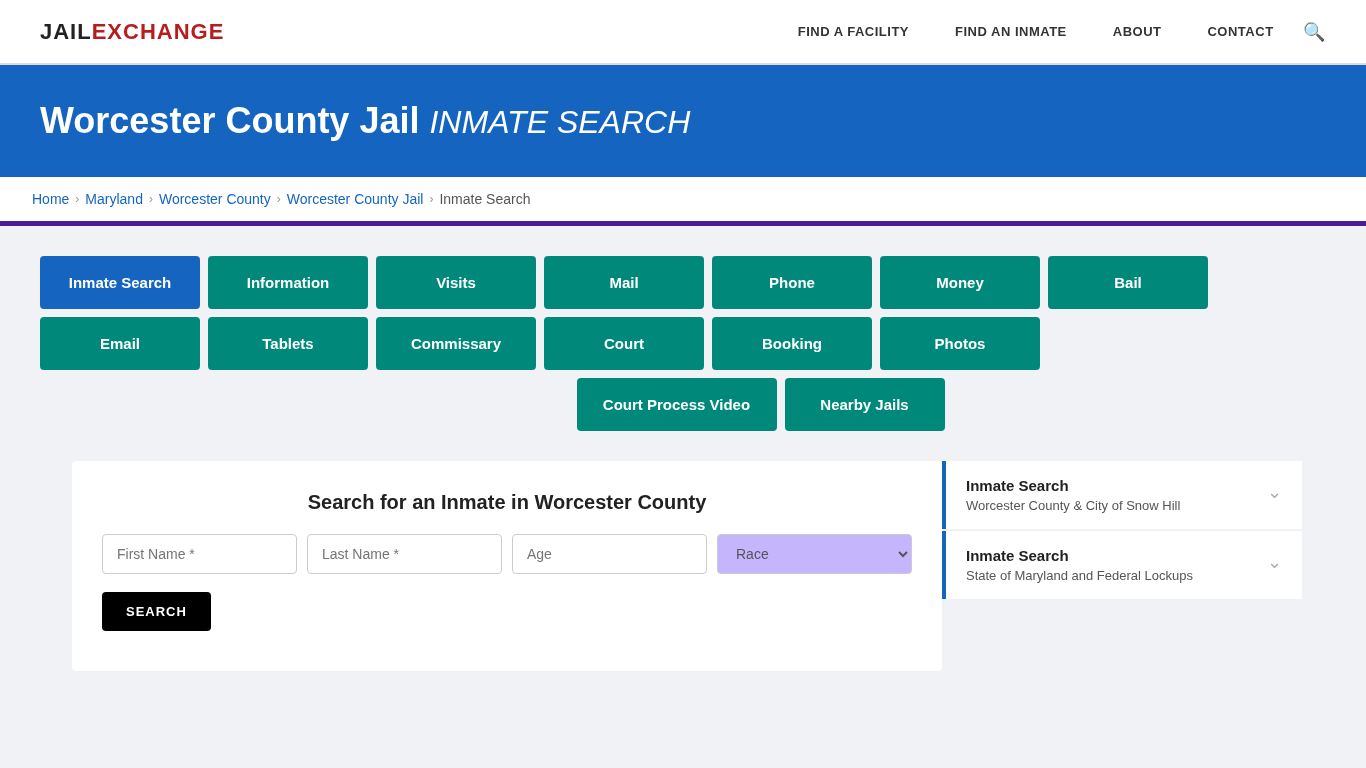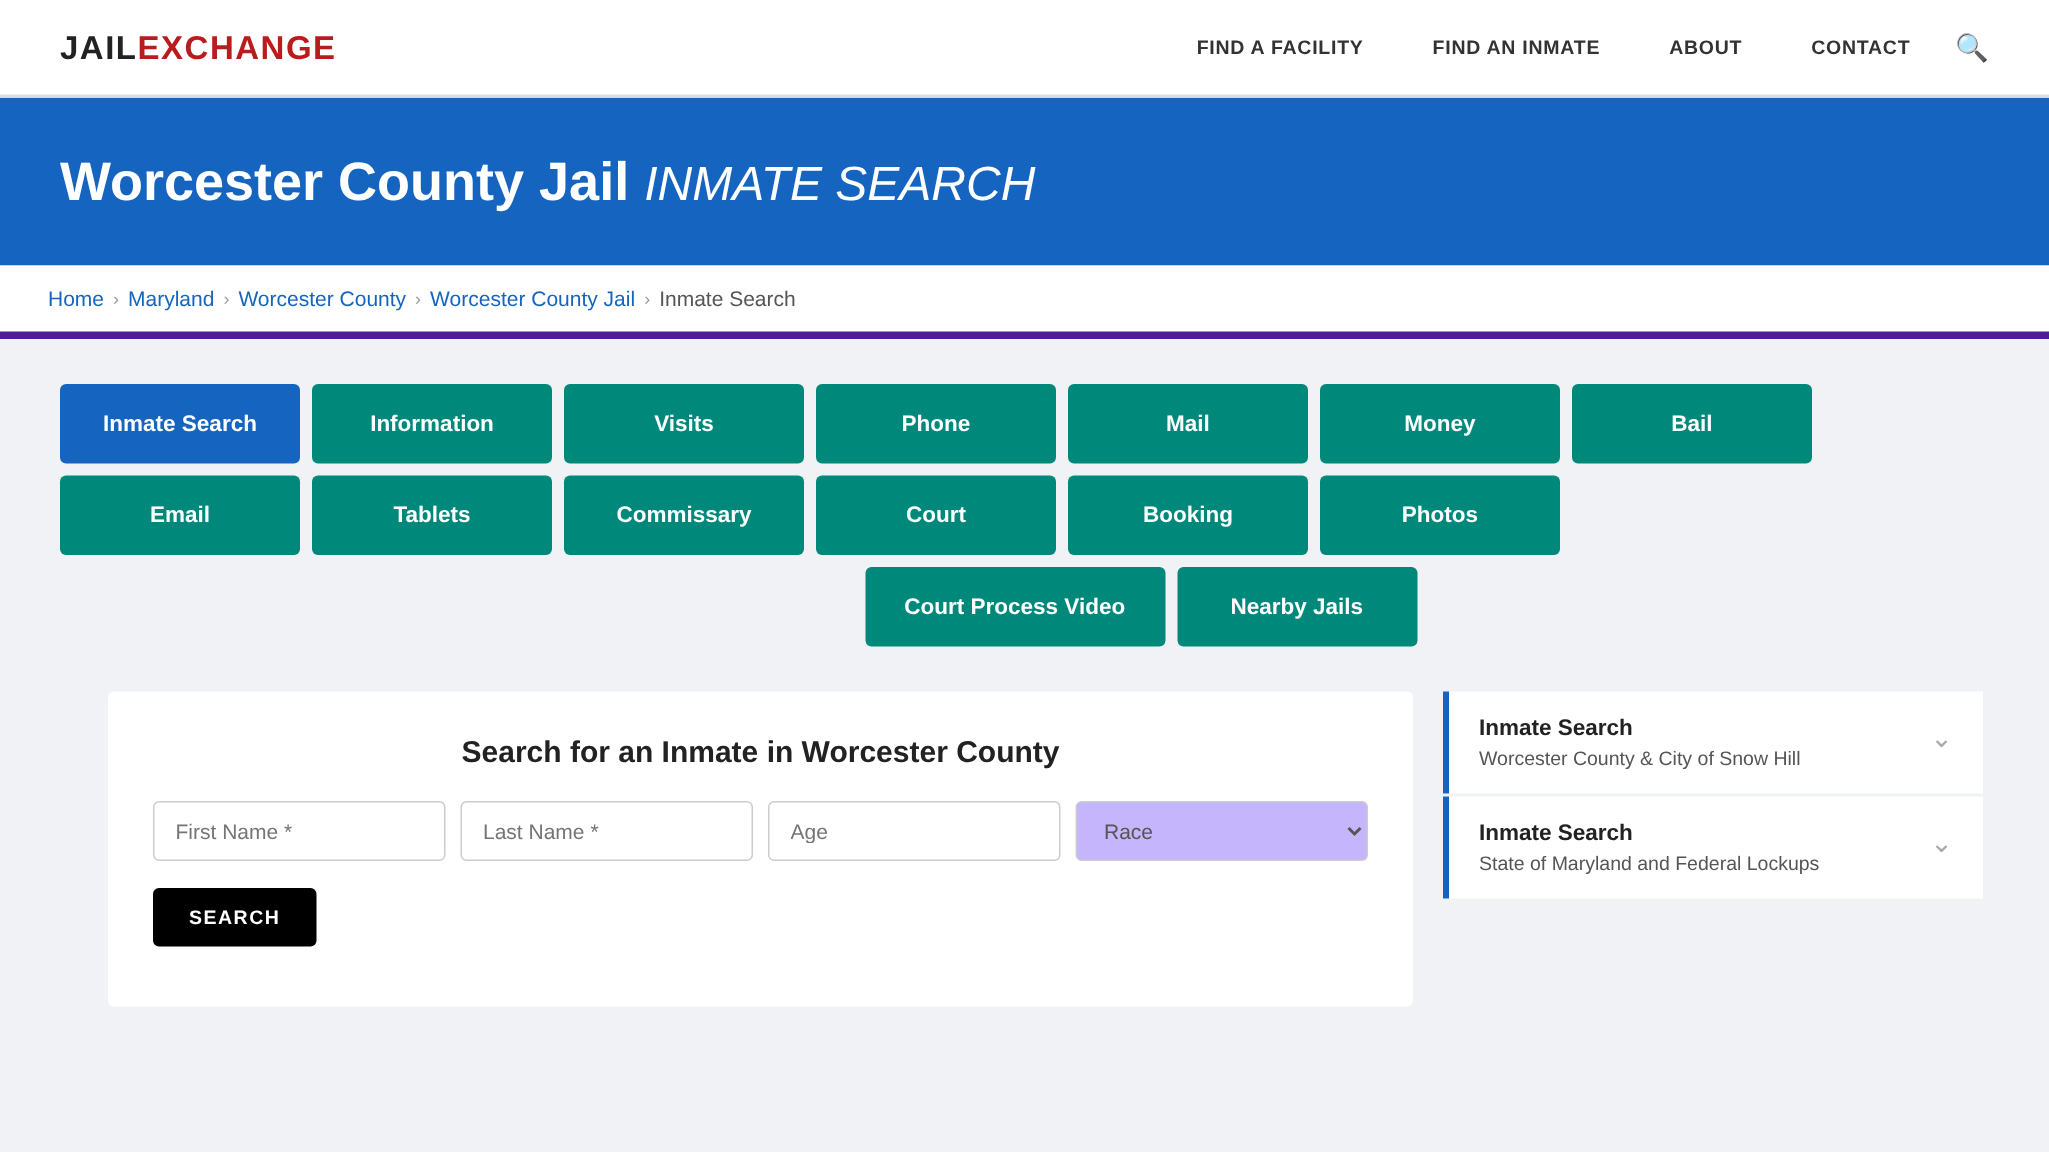--- a/index.html
+++ b/index.html
@@ -127,21 +127,20 @@
     .nav-btn.active {
       background: #1565c0;
     }
     .nav-btn.teal {
       background: #00897b;
     }
 
     
     .bottom-section {
       display: flex;
-      gap: 20px;
       align-items: flex-start;
       padding-left: 32px;
     }
 
     
     .search-form-box {
       background: #fff;
       border-radius: 4px;
       padding: 30px 30px 40px 30px;
       flex: 1;
@@ -253,22 +252,22 @@
 </div>
 
 <div class="main-content">
 
   <div class="nav-buttons">
 
     <div class="nav-row">
       <button class="nav-btn active">Inmate Search</button>
       <button class="nav-btn teal">Information</button>
       <button class="nav-btn teal">Visits</button>
+      <button class="nav-btn teal">Mail</button>
       <button class="nav-btn teal">Phone</button>
-      <button class="nav-btn teal">Mail</button>
       <button class="nav-btn teal">Money</button>
       <button class="nav-btn teal">Bail</button>
     </div>
 
     <div class="nav-row">
       <button class="nav-btn teal">Email</button>
       <button class="nav-btn teal">Tablets</button>
       <button class="nav-btn teal">Commissary</button>
       <button class="nav-btn teal">Court</button>
       <button class="nav-btn teal">Booking</button>

